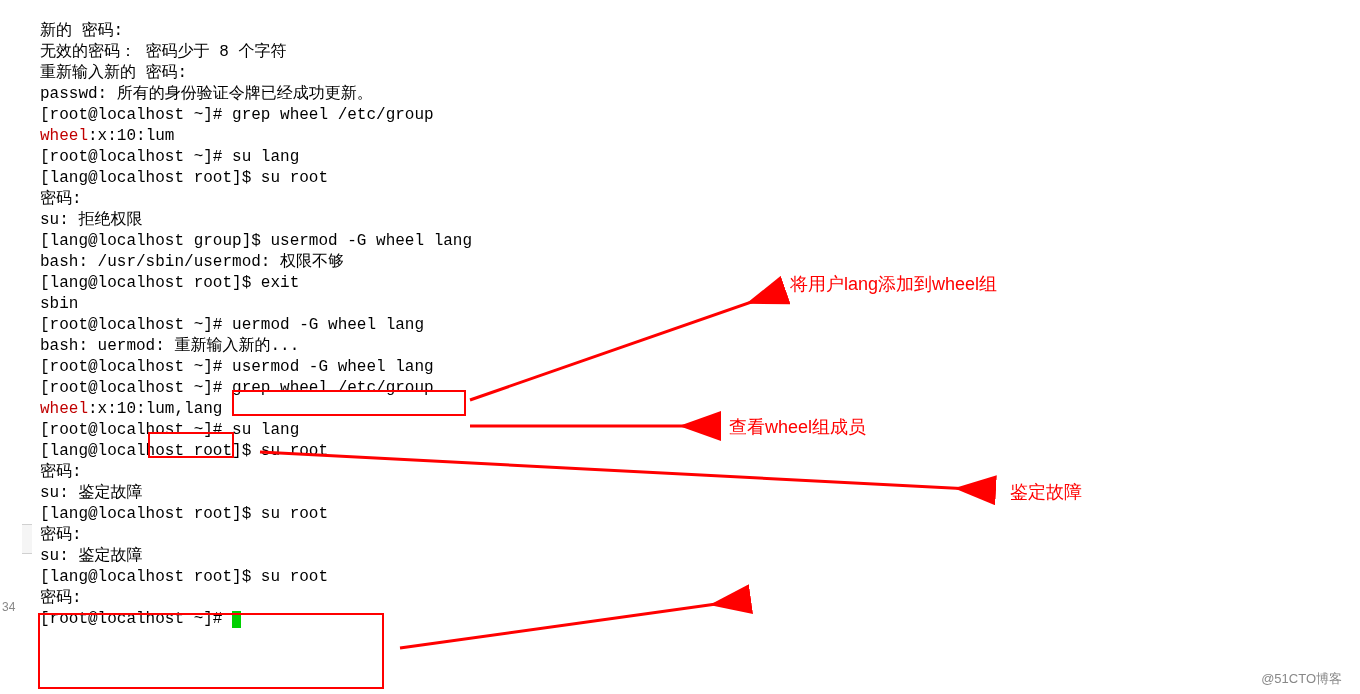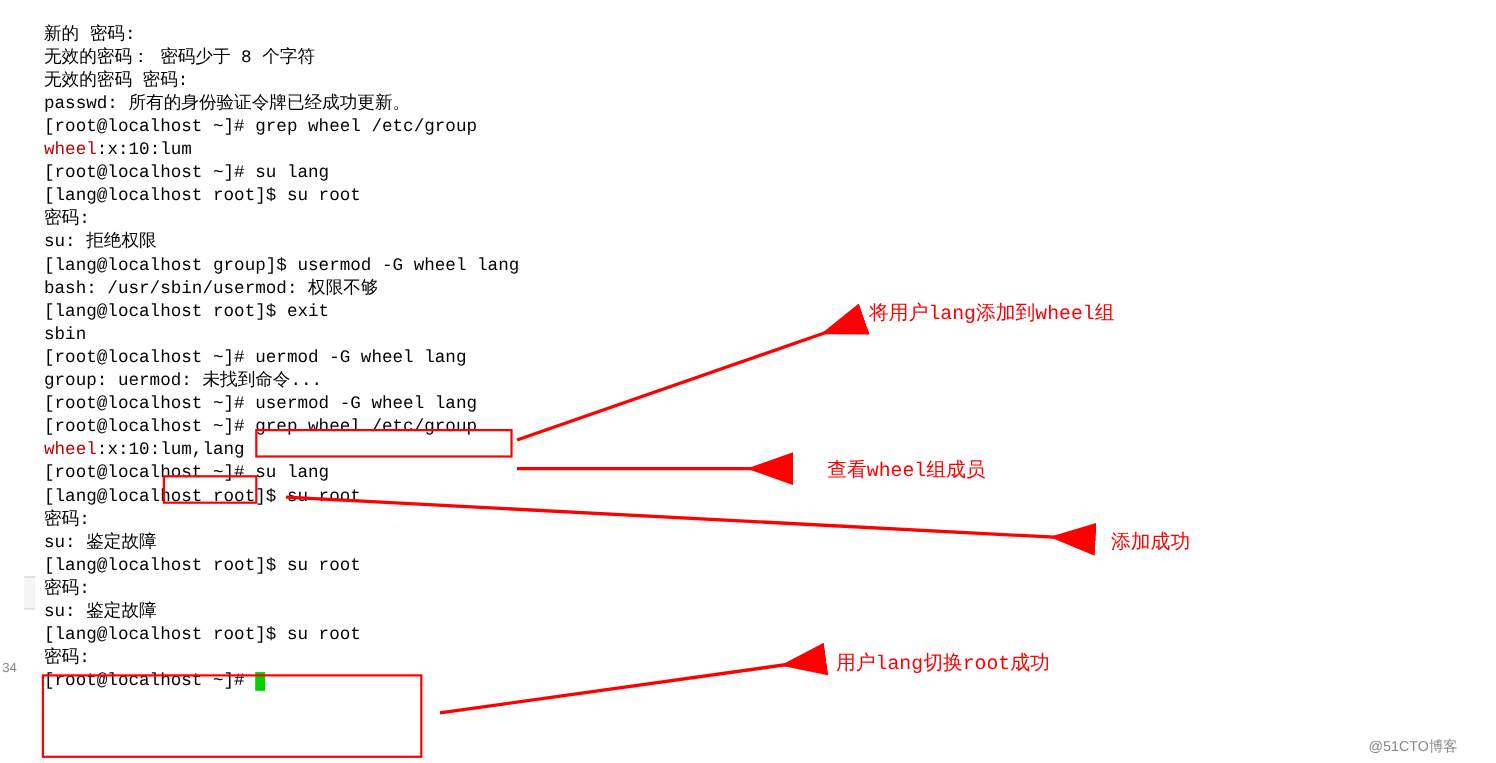--- a/index.html
+++ b/index.html
@@ -4,51 +4,51 @@
 <style>
   html,body{margin:0;padding:0;background:#fff;font-family:"SimSun","NSimSun","Songti SC","Courier New",monospace;}
   .page{position:relative;width:1360px;height:694px;overflow:hidden;}
   .term{position:absolute;left:40px;top:0;font-size:16px;line-height:21px;color:#000;white-space:pre;font-family:"Courier New","SimSun",monospace;}
   .gutter{position:absolute;left:0;top:0;width:32px;height:694px;}
   .gut-border{position:absolute;left:22px;top:524px;width:10px;height:28px;border-top:1px solid #d0d0d0;border-bottom:1px solid #d0d0d0;background:#f5f5f5;}
   .gut-num{position:absolute;left:2px;top:600px;color:#888;font-size:12px;font-family:Arial,sans-serif;}
   .hl{color:#c00000;font-weight:normal;}
   .cursor{display:inline-block;width:9px;height:17px;background:#00d000;vertical-align:text-bottom;}
   .box{position:absolute;border:2px solid #ff0000;background:transparent;}
-  .ann{position:absolute;color:#ff0000;font-size:18px;font-family:Liberation Mono, monospace;}
+  .ann{position:absolute;color:#ff0000;font-size:18px;font-family:Liberation Sans, sans-serif;}
   .arrow-svg{position:absolute;overflow:visible;}
-  .watermark{position:absolute;right:35px;bottom:6px;color:#888;font-size:13px;font-family:"Microsoft YaHei",Arial,sans-serif;}
+  .watermark{position:absolute;right:18px;bottom:6px;color:#888;font-size:13px;font-family:"Microsoft YaHei",Arial,sans-serif;}
 </style>
 </head>
 <body>
 
 <div class="page">
 
   <div class="gutter">
     <div class="gut-border"></div>
     <div class="gut-num">34</div>
   </div>
 
   <div class="term">
 <span>新的 密码:</span>
 <span>无效的密码： 密码少于 8 个字符</span>
-<span>无效的密码 密码:</span>
+<span>重新输入新的 密码:</span>
 <span>passwd: 所有的身份验证令牌已经成功更新。</span>
 <span>[root@localhost ~]# grep wheel /etc/group</span>
 <span class="hl">wheel</span><span>:x:10:lum</span>
 <span>[root@localhost ~]# su lang</span>
 <span>[lang@localhost root]$ su root</span>
 <span>密码:</span>
 <span>su: 拒绝权限</span>
 <span>[lang@localhost group]$ usermod -G wheel lang</span>
 <span>bash: /usr/sbin/usermod: 权限不够</span>
 <span>[lang@localhost root]$ exit</span>
 <span>sbin</span>
 <span>[root@localhost ~]# uermod -G wheel lang</span>
-<span>group: uermod: 未找到命令...</span>
+<span>bash: uermod: 重新输入新的...</span>
 <span>[root@localhost ~]# </span><span>usermod -G wheel lang</span>
 <span>[root@localhost ~]# grep wheel /etc/group</span>
 <span class="hl">wheel</span><span>:x:10:</span><span>lum,lang</span>
 <span>[root@localhost ~]# su lang</span>
 <span>[lang@localhost root]$ su root</span>
 <span>密码:</span>
 <span>su: 鉴定故障</span>
 <span>[lang@localhost root]$ su root</span>
 <span>密码:</span>
 <span>su: 鉴定故障</span>
@@ -71,18 +71,17 @@
     <line x1="780" y1="292" x2="470" y2="400" stroke="#ff0000" stroke-width="3" marker-start="url(#ah)"></line>
 
     <line x1="715" y1="426" x2="470" y2="426" stroke="#ff0000" stroke-width="3" marker-start="url(#ah)"></line>
 
     <line x1="990" y1="490" x2="260" y2="452" stroke="#ff0000" stroke-width="3" marker-start="url(#ah)"></line>
 
     <line x1="745" y1="600" x2="400" y2="648" stroke="#ff0000" stroke-width="3" marker-start="url(#ah)"></line>
   </svg>
 
   <div class="ann" style="left:790px;top:272px;">将用户lang添加到wheel组</div>
-  <div class="ann" style="left:752px;top:415px;">查看wheel组成员</div>
-  <div class="ann" style="left:1010px;top:480px;">添加成功</div>
-  <div class="ann" style="left:760px;top:590px;">用户lang切换root成功</div>
+  <div class="ann" style="left:729px;top:415px;">查看wheel组成员</div>
+  <div class="ann" style="left:1010px;top:480px;">鉴定故障</div>
 
   <div class="watermark">@51CTO博客</div>
 </div>
 
 </body></html>

